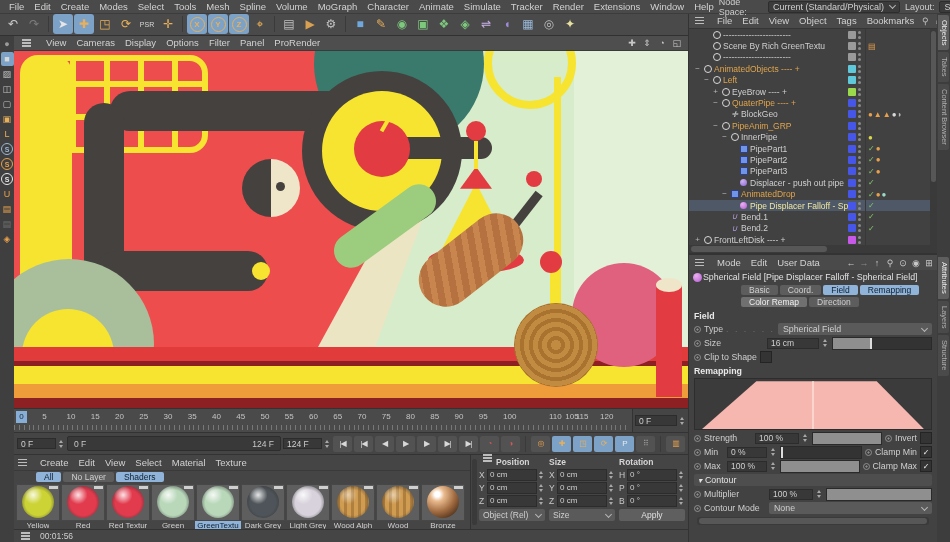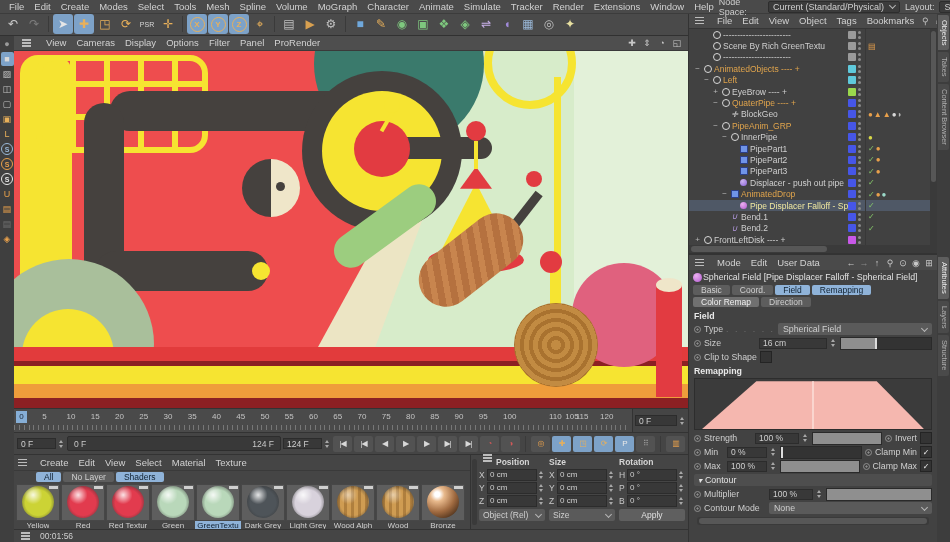--- a/index.html
+++ b/index.html
@@ -112,21 +112,21 @@
   .t-dots i{width:3px;height:3px;border-radius:50%;background:#8a8a8a;}
   .t-tags{width:62px;flex:0 0 auto;display:flex;gap:1px;align-items:center;font-size:8px;border-left:1px solid #383838;padding-left:2px;height:100%;}
   .vscroll{position:absolute;right:0;top:0;width:7px;bottom:0;background:#3a3a3a;}
   .vscroll i{position:absolute;left:1px;right:1px;top:2px;height:70%;background:#575757;border-radius:3px;}
   .hscroll{height:8px;background:#3a3a3a;position:relative;}
   .hscroll i{position:absolute;top:1px;bottom:1px;left:2px;width:55%;background:#575757;border-radius:3px;}
   
   .am{flex:1;display:flex;flex-direction:column;border-top:2px solid #333;min-height:0;}
   .am-title{height:14px;display:flex;align-items:center;gap:1px;padding-left:4px;font-size:8.8px;color:#e2e2e2;}
   .fdot{width:9px;height:9px;border-radius:50%;background:radial-gradient(circle at 35% 30%,#eab0f0,#b45ad0);flex:0 0 auto;}
-  .am-tabs{display:flex;flex-wrap:wrap;gap:2px;padding:1px 4px 2px 4px;}
+  .am-tabs{display:flex;flex-wrap:wrap;gap:2px;padding:1px 4px 2px 4px;margin-left:48px;}
   .am-body{flex:1;padding:0 5px;font-size:8.8px;overflow:hidden;display:flex;flex-direction:column;}
   .sect{height:13px;display:flex;align-items:center;font-weight:bold;color:#e8e8e8;}
   .prow{height:14px;display:flex;align-items:center;gap:3px;}
   .pc{width:7px;height:7px;border-radius:50%;border:1px solid #8e8e8e;box-sizing:border-box;flex:0 0 auto;
       background:radial-gradient(circle,#8e8e8e 26%,transparent 32%);}
   .plabel{color:#cfcfcf;white-space:nowrap;}
   .dots7{flex:0 0 auto;color:#6f6f6f;letter-spacing:2px;overflow:hidden;}
   .dots7::after{content:". . . . . .";}
   .pin{height:11px;background:#383838;border:1px solid #2c2c2c;display:flex;align-items:center;padding:0 3px;font-size:8.5px;box-sizing:border-box;}
   .pin.grow{flex:1;}
@@ -1061,21 +1061,21 @@
             <span class="plabel">Type</span>
             <span class="dots7"></span>
             <div class="ddp">
                 <span>Spherical Field</span>
                 <i class="chev"></i>
               </div>
           </div>
           <div class="prow">
             <i class="pc"></i>
             <span class="plabel" style="width:52px;">Size</span>
-            <div class="pin" style="width:68px;">16 cm</div>
+            <div class="pin" style="width:52px;margin-left:8px;">16 cm</div>
             <div class="stp"></div>
             <div class="slider">
                 <i style="width: 38%;"></i>
               </div>
           </div>
           <div class="prow">
             <i class="pc"></i>
             <span class="plabel">Clip to Shape</span>
             <span class="cb"></span>
           </div>

